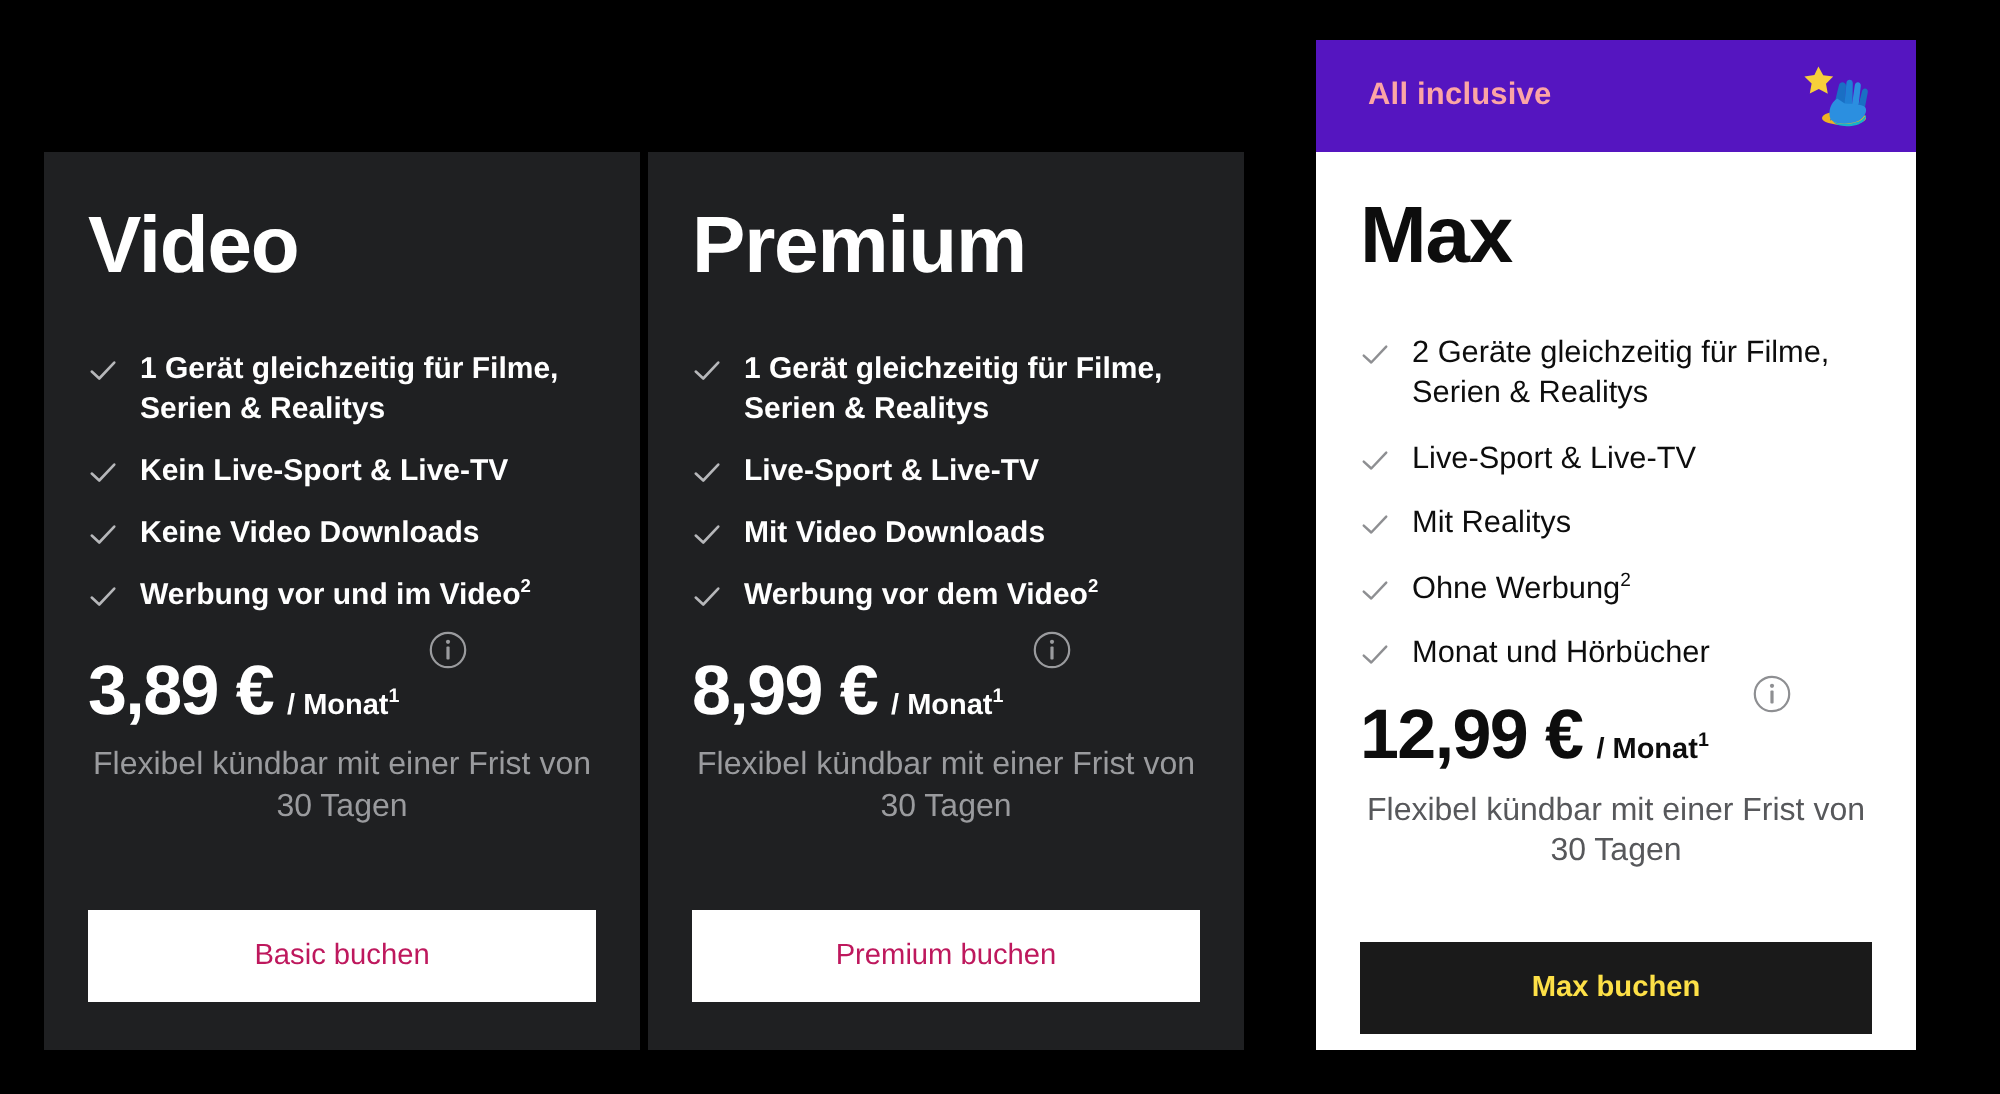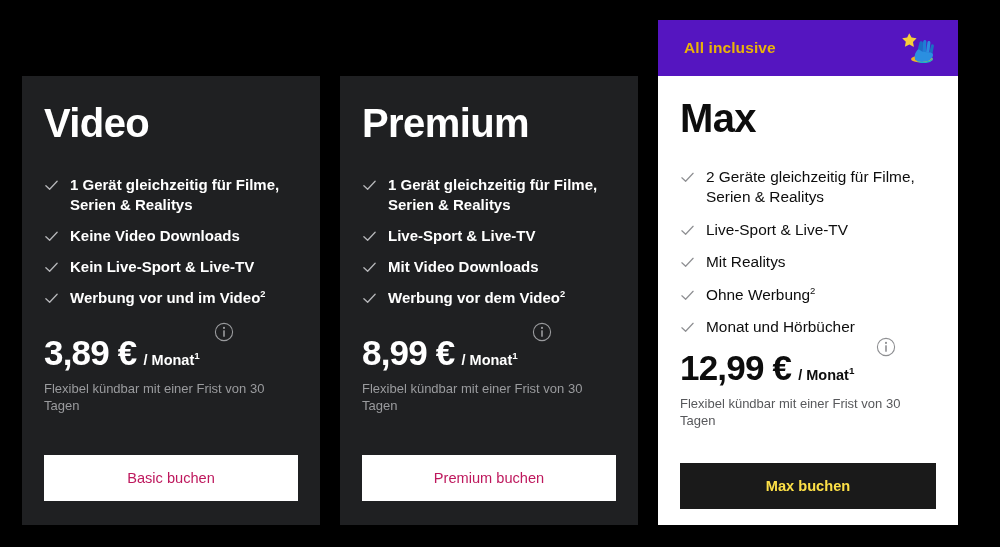--- a/index.html
+++ b/index.html
@@ -35,40 +35,40 @@
     background: #1f2022;
     color: #ffffff;
   }
 
   .plan-card.light {
     background: #ffffff;
     color: #0d0d0d;
   }
 
   #card-basic   { left: 22px; }
-  #card-premium { left: 340px; }
+  #card-premium { left: 324px; }
   #card-max     {
     left: 658px;
     top: 20px;
     height: 505px;
     width: 300px;
   }
 
   .ribbon {
     height: 56px;
     background: #5515c0;
     display: flex;
     align-items: center;
     justify-content: space-between;
     padding: 0 18px 0 26px;
     box-sizing: border-box;
     flex: 0 0 auto;
   }
   .ribbon-label {
-    color: #eab308;
+    color: #fca5a5;
     font-size: 15.5px;
     font-weight: bold;
     letter-spacing: 0.1px;
   }
   .ribbon-icon {
     width: 44px;
     height: 36px;
     display: block;
   }
 
@@ -156,22 +156,23 @@
     width: 20px;
     height: 20px;
   }
   #card-basic   .info-icon { left: 170px; }
   #card-premium .info-icon { left: 170px; }
   #card-max     .info-icon { left: 196px; }
   .info-icon svg { display: block; }
 
   .cancel-note {
     margin-top: 9px;
-    font-size: 13px;
+    font-size: 16px;
     line-height: 1.3;
+    text-align: center;
   }
   .plan-card.dark  .cancel-note { color: #9a9b9e; }
   .plan-card.light .cancel-note { color: #57585b; }
 
   .cta-button {
     display: block;
     width: 100%;
     box-sizing: border-box;
     border: none;
     text-align: center;
@@ -211,29 +212,29 @@
               </svg>
           </span>
           <span class="feature-text"><span>1 Gerät gleichzeitig für Filme, Serien &amp; Realitys</span><sup></sup></span>
         </li>
         <li class="feature-item">
           <span class="check-icon">
             <svg width="15" height="15" viewBox="0 0 16 16">
                 <path d="M2 8.3 L6 12 L14 3.5" fill="none" stroke="#b6b7ba" stroke-width="1.4" stroke-linecap="round" stroke-linejoin="round"></path>
               </svg>
           </span>
+          <span class="feature-text"><span>Kein Live-Sport &amp; Live-TV</span><sup></sup></span>
+        </li>
+        <li class="feature-item">
+          <span class="check-icon">
+            <svg width="15" height="15" viewBox="0 0 16 16">
+                <path d="M2 8.3 L6 12 L14 3.5" fill="none" stroke="#b6b7ba" stroke-width="1.4" stroke-linecap="round" stroke-linejoin="round"></path>
+              </svg>
+          </span>
           <span class="feature-text"><span>Keine Video Downloads</span><sup></sup></span>
-        </li>
-        <li class="feature-item">
-          <span class="check-icon">
-            <svg width="15" height="15" viewBox="0 0 16 16">
-                <path d="M2 8.3 L6 12 L14 3.5" fill="none" stroke="#b6b7ba" stroke-width="1.4" stroke-linecap="round" stroke-linejoin="round"></path>
-              </svg>
-          </span>
-          <span class="feature-text"><span>Kein Live-Sport &amp; Live-TV</span><sup></sup></span>
         </li>
         <li class="feature-item">
           <span class="check-icon">
             <svg width="15" height="15" viewBox="0 0 16 16">
                 <path d="M2 8.3 L6 12 L14 3.5" fill="none" stroke="#b6b7ba" stroke-width="1.4" stroke-linecap="round" stroke-linejoin="round"></path>
               </svg>
           </span>
           <span class="feature-text"><span>Werbung vor und im Video</span><sup>2</sup></span>
         </li>
       </ul>

